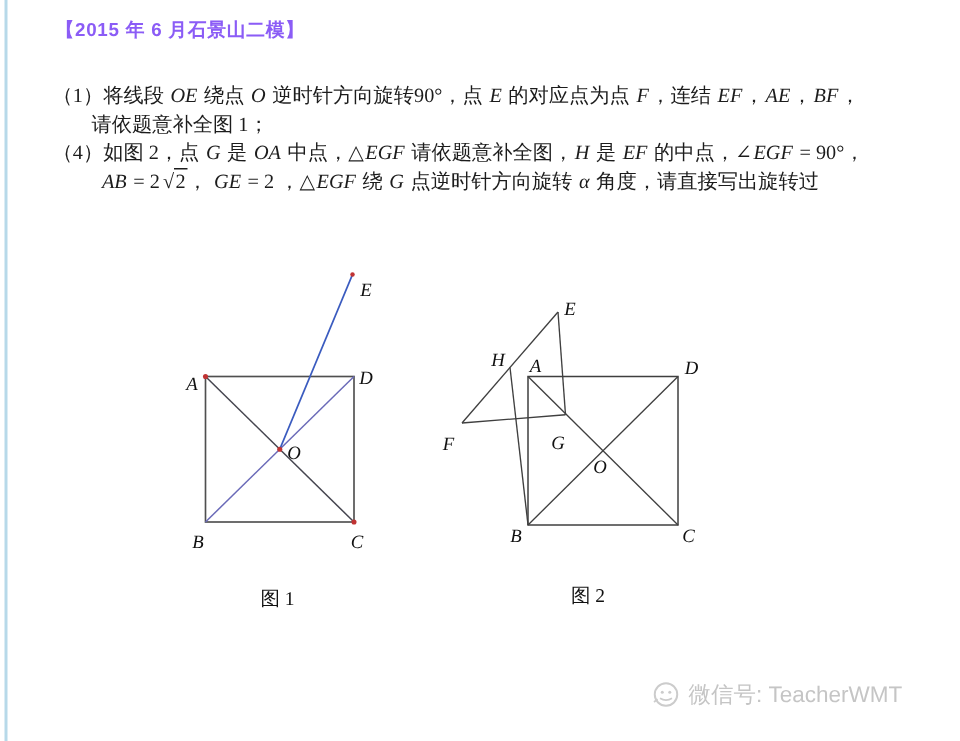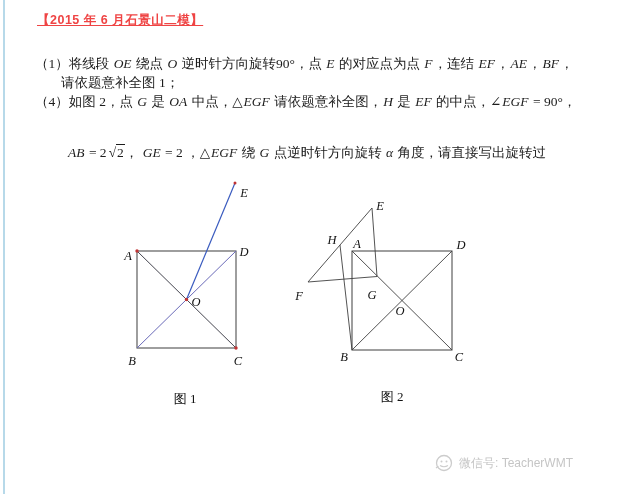--- a/index.html
+++ b/index.html
@@ -10,36 +10,36 @@
         font-family:"Liberation Sans","DejaVu Sans",sans-serif;letter-spacing:.5px;}
   #problem{position:absolute;left:35px;top:36px;width:590px;font-size:13.5px;}
   .p-line{height:19px;line-height:19px;white-space:nowrap;}
   .var{font-style:italic;padding:0 1px;}
   .radical{padding-left:2px;}
   .sqrt-val{border-top:1px solid #1c1c1c;font-style:normal;padding:0 1px;}
   #figures{position:absolute;left:0;top:0;}
   .fig-label{font-style:italic;font-size:12.5px;fill:#111;font-family:"Liberation Serif",serif;}
   .fig-caption{font-size:13px;fill:#111;font-style:normal;}
   #watermark{position:absolute;left:433px;top:452px;display:flex;align-items:center;gap:5px;
-        font-family:"Liberation Sans","DejaVu Sans",sans-serif;font-size:12px;}
+        font-family:"Liberation Sans","DejaVu Sans",sans-serif;font-size:15px;}
 </style>
 </head>
 <body>
 
 <div id="page">
 
   <div id="left-line" style="background: rgb(183, 217, 233);"></div>
 
-  <div id="exam-title" style="color: #ef4444; text-decoration: underline;">【2015 年 6 月石景山二模】</div>
+  <div id="exam-title" style="color: #8b5cf6;">【2015 年 6 月石景山二模】</div>
 
   <div id="problem">
       <div class="p-line" style="padding-left: 0px; margin-top: 18px;"><span>（1）将线段 </span><span class="var">OE</span><span> 绕点 </span><span class="var">O</span><span> 逆时针方向旋转90°，点 </span><span class="var">E</span><span> 的对应点为点 </span><span class="var">F</span><span>，连结 </span><span class="var">EF</span><span>，</span><span class="var">AE</span><span>，</span><span class="var">BF</span><span>，</span></div>
       <div class="p-line" style="padding-left: 26px;"><span>请依题意补全图 1；</span></div>
       <div class="p-line" style="padding-left: 0px;"><span>（4）如图 2，点 </span><span class="var">G</span><span> 是 </span><span class="var">OA</span><span> 中点，△</span><span class="var">EGF</span><span> 请依题意补全图，</span><span class="var">H</span><span> 是 </span><span class="var">EF</span><span> 的中点，∠</span><span class="var">EGF</span><span> = 90°，</span></div>
-      <div class="p-line" style="padding-left: 32px; margin-top: 32px;"><span class="var">AB</span><span> = 2</span><span class="radical">√</span><span class="sqrt-val">2</span><span>， </span><span class="var">GE</span><span> = 2 ，△</span><span class="var">EGF</span><span> 绕 </span><span class="var">G</span><span> 点逆时针方向旋转 </span><span class="var">α</span><span> 角度，请直接写出旋转过</span></div>
+      <div class="p-line" style="padding-left: 32px;"><span class="var">AB</span><span> = 2</span><span class="radical">√</span><span class="sqrt-val">2</span><span>， </span><span class="var">GE</span><span> = 2 ，△</span><span class="var">EGF</span><span> 绕 </span><span class="var">G</span><span> 点逆时针方向旋转 </span><span class="var">α</span><span> 角度，请直接写出旋转过</span></div>
     </div>
 
   <svg id="figures" width="640" height="494" viewBox="0 0 640 494">
 
     <g>
       <rect x="137" y="251" width="99" height="97" fill="none" stroke-width="1.1" stroke="#4f4f4f"></rect>
       <line x1="137" y1="251" x2="236" y2="348" stroke-width="1" stroke="#45454f"></line>
       <line x1="137" y1="348" x2="236" y2="251" stroke-width="1" stroke="#6a6ab8"></line>
       <line x1="186.5" y1="299.5" x2="235" y2="183" stroke-width="1.2" stroke="#3a5bbf"></line>
       <circle cx="137" cy="251" r="1.7" fill="#c03333"></circle>

